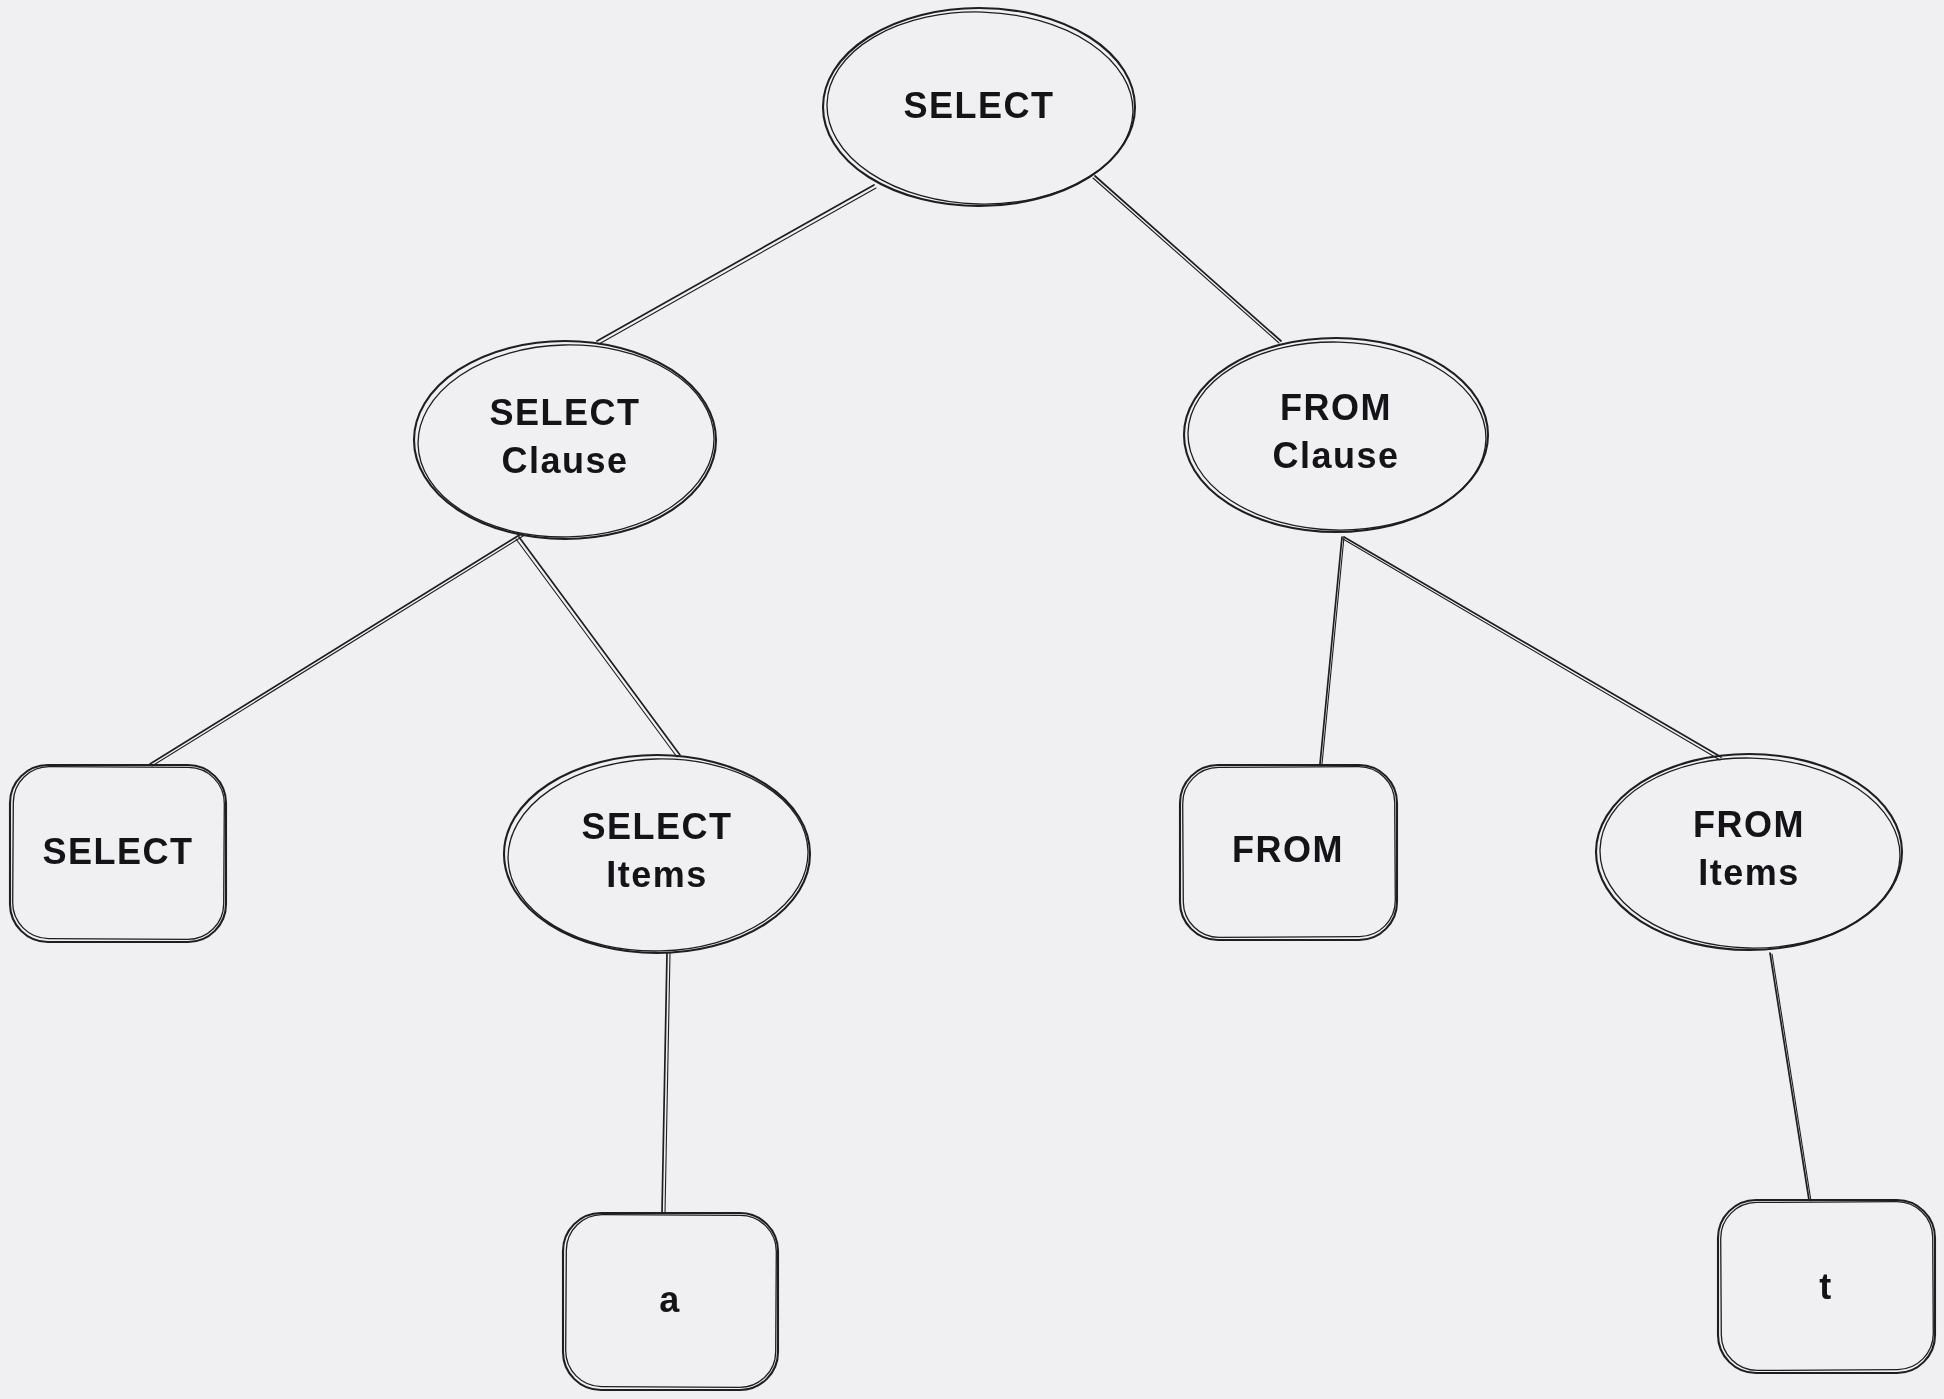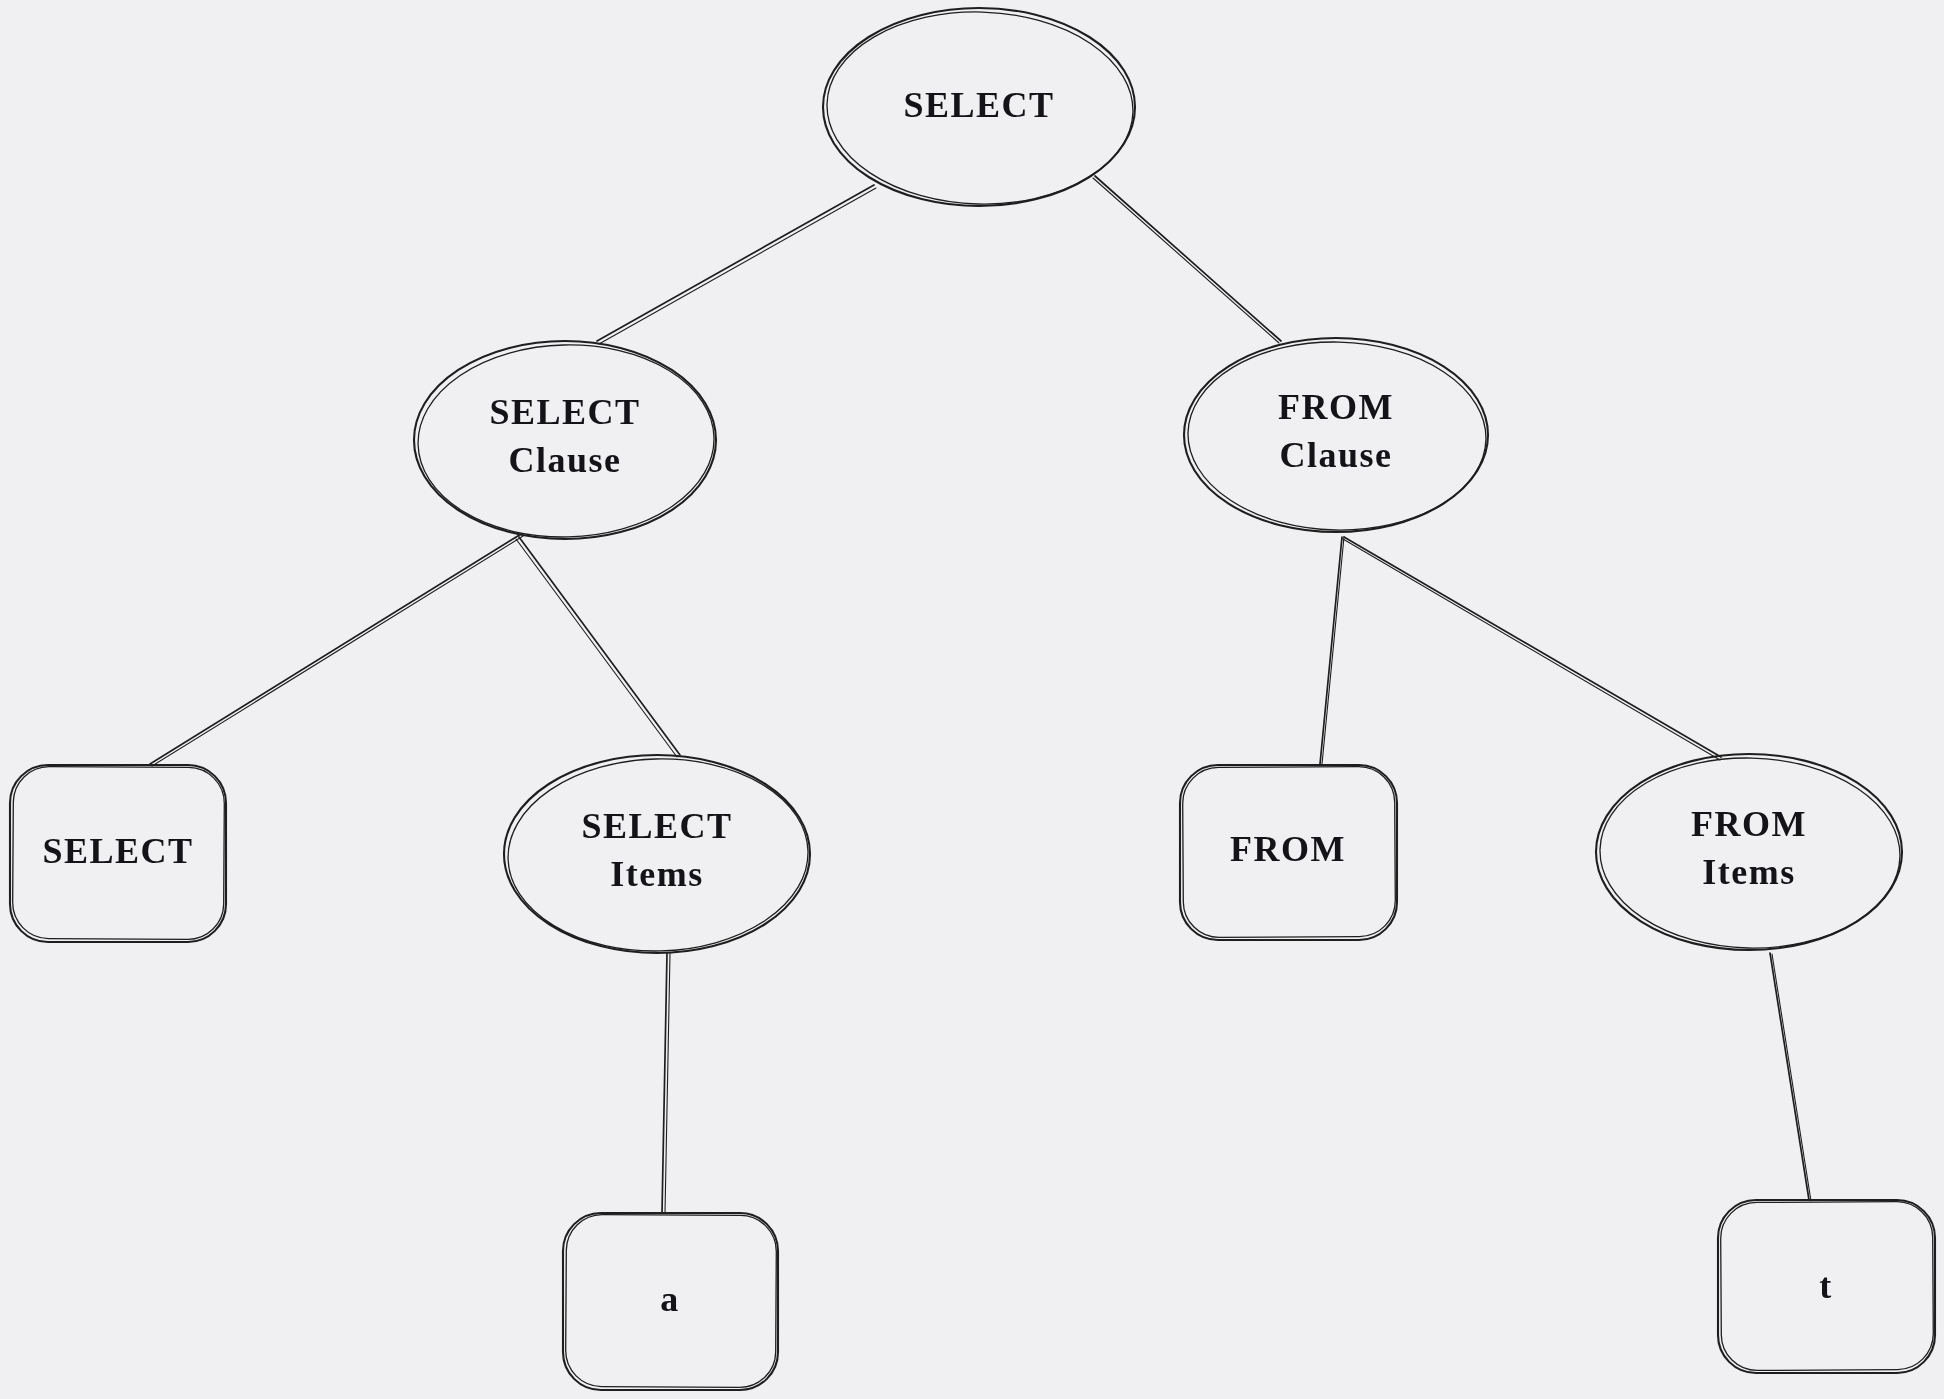--- a/index.html
+++ b/index.html
@@ -1,21 +1,21 @@
 <!DOCTYPE html>
 <html><head>
 <meta charset="utf-8">
 <style>
   html,body{margin:0;padding:0;background:#f0f0f3;}
   .canvas{
     position:relative;
     width:1944px;height:1399px;
     background:var(--bg,#f0f0f3);
     overflow:hidden;
-    font-family:Liberation Serif, serif;
+    font-family:Liberation Sans, sans-serif;
   }
   .canvas svg{position:absolute;left:0;top:0;}
   .canvas svg ellipse,
   .canvas svg rect,
   .canvas svg line{
     fill:none;
     stroke:var(--stroke,#1e1e1e);
     stroke-linecap:round;
   }
   .shape-main{stroke-width:2.1;}

